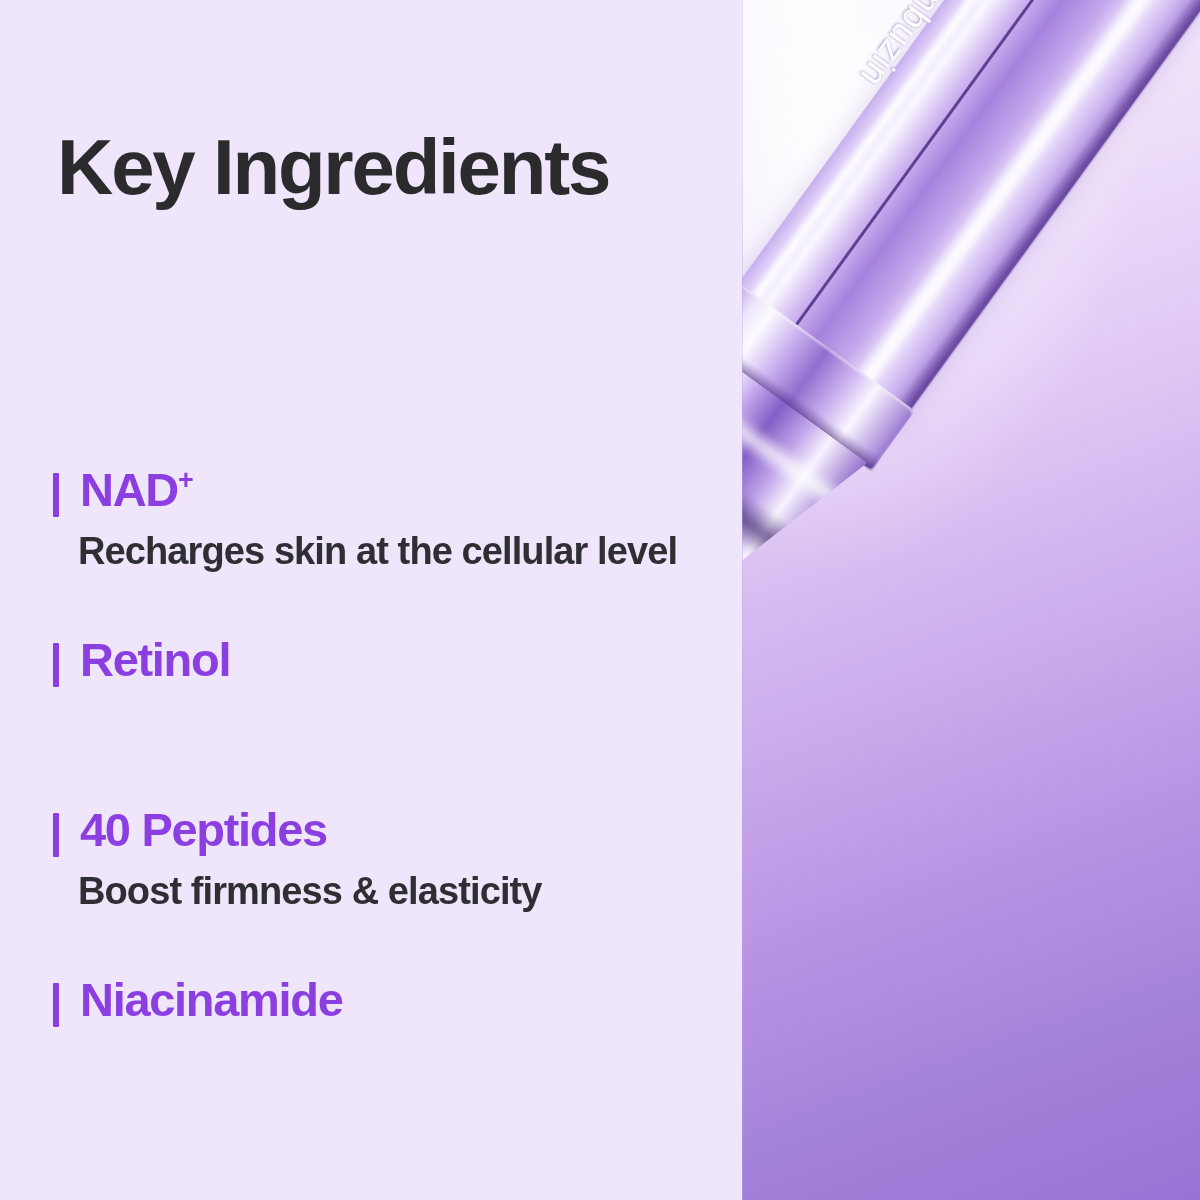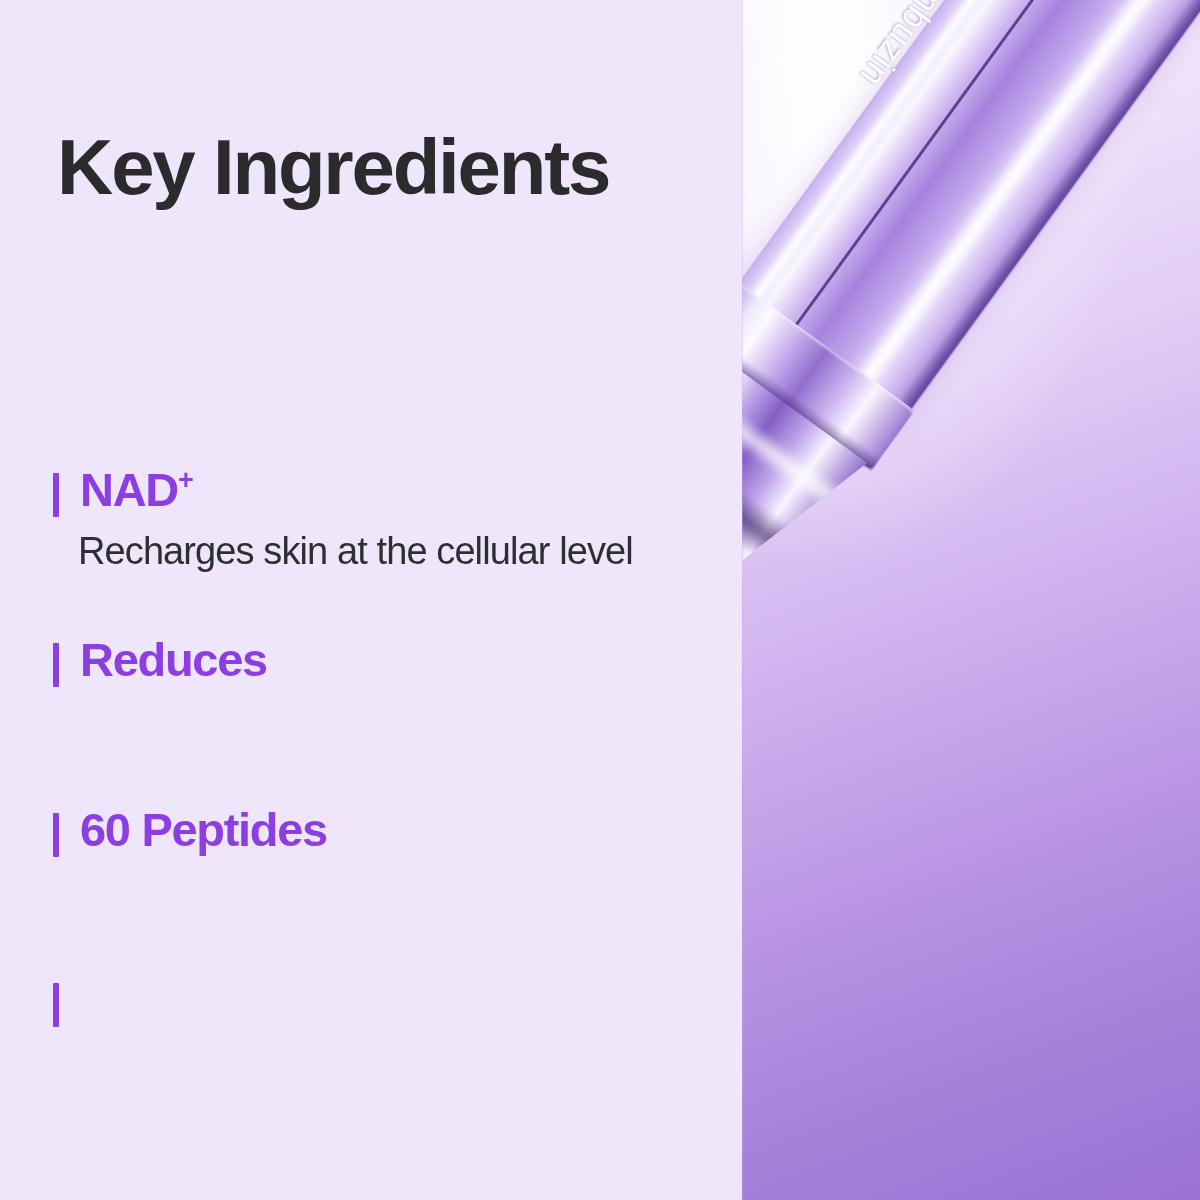--- a/index.html
+++ b/index.html
@@ -30,21 +30,21 @@
     width:6px; height:44px; background:#8b3fe0; border-radius:1px;
   }
   .ing-name{
     position:absolute; left:80px; top:-6px;
     font-size:47px; font-weight:600; letter-spacing:-1.3px;
     color:#8b3fe0; line-height:1.3; white-space:nowrap;
   }
   .ing-name .sup{ font-size:27px; vertical-align:super; font-weight:600; }
   .ing-desc{
     position:absolute; left:78px; top:62px;
-    font-size:38px; font-weight:400; letter-spacing:-0.9px;
+    font-size:38px; font-weight:700; letter-spacing:-0.9px;
     color:#2f2f33; line-height:1.3; white-space:nowrap;
   }
 
   
   .photo{
     position:absolute; left:742px; top:0; width:458px; height:1200px;
     overflow:hidden; z-index:1;
     background:
       radial-gradient(150% 95% at 18% 2%, rgba(255,255,255,.96) 0%, rgba(252,248,255,.62) 22%, rgba(246,236,255,0) 48%),
       linear-gradient(160deg,#f7f0fd 0%, #f0e4fb 16%, #e2cdf6 34%, #cfb0ee 52%, #b994e4 70%, #a582da 85%, #9a72d4 100%);
@@ -196,30 +196,32 @@
     <div class="ing-list">
 
       <div class="ing-item">
         <span class="ing-bar"></span>
         <div class="ing-name"><span>NAD</span><span class="sup">+</span></div>
         <div class="ing-desc">Recharges skin at the cellular level</div>
       </div>
 
       <div class="ing-item">
         <span class="ing-bar"></span>
-        <div class="ing-name"><span>Reduces</span><span class="sup"></span></div>
-      </div>
-
-      <div class="ing-item">
-        <span class="ing-bar"></span>
-        <div class="ing-name"><span>60 Peptides</span><span class="sup"></span></div>
-      </div>
-
-      <div class="ing-item">
-        <span class="ing-bar"></span>
+        <div class="ing-name"><span>Retinol</span><span class="sup"></span></div>
+      </div>
+
+      <div class="ing-item">
+        <span class="ing-bar"></span>
+        <div class="ing-name"><span>40 Peptides</span><span class="sup"></span></div>
+        <div class="ing-desc">Boost firmness &amp; elasticity</div>
+      </div>
+
+      <div class="ing-item">
+        <span class="ing-bar"></span>
+        <div class="ing-name"><span>Niacinamide</span><span class="sup"></span></div>
       </div>
 
     </div>
   </div>
 
   <div class="photo">
     <div class="glow"></div>
     <div class="warmglow"></div>
 
     <div class="tube-group">

